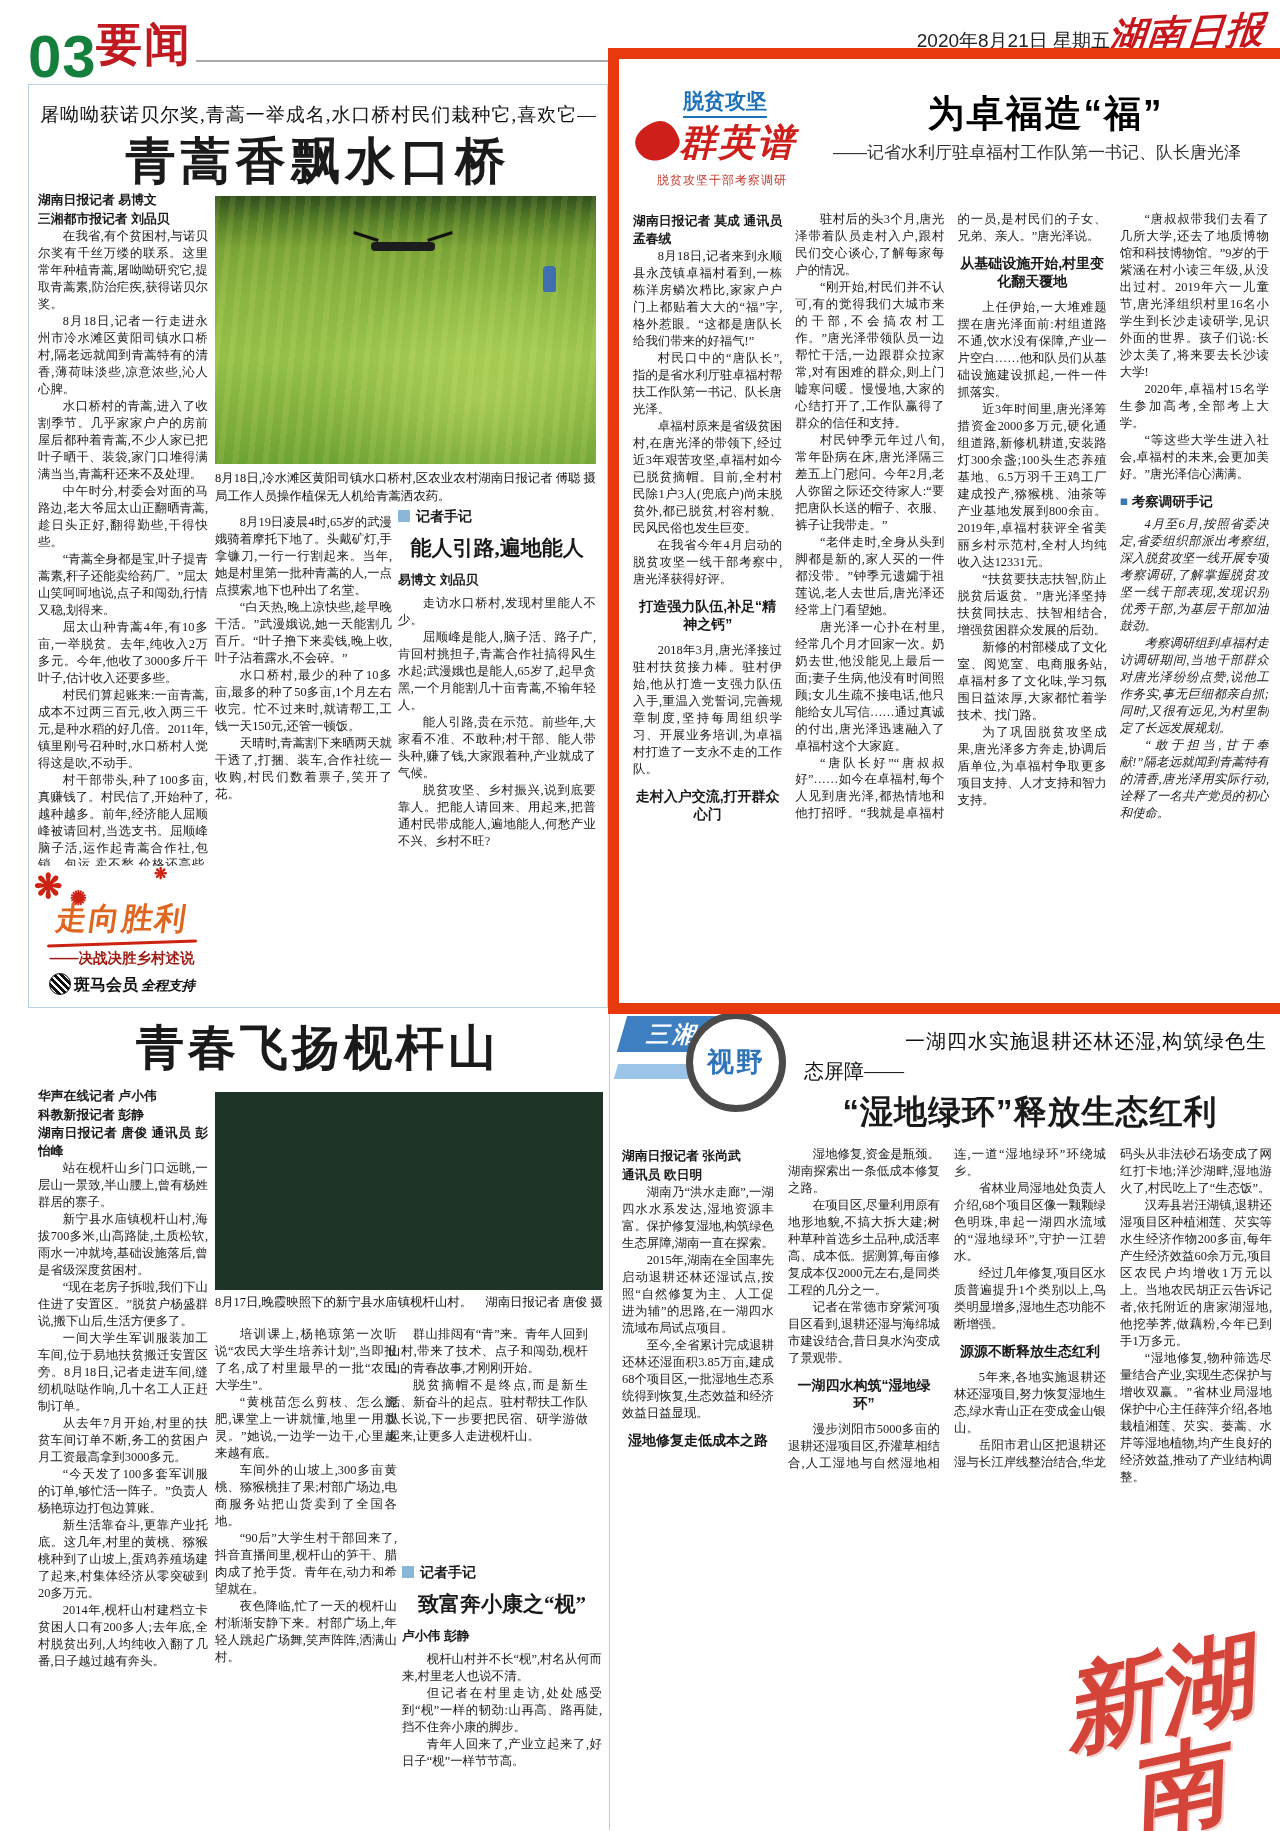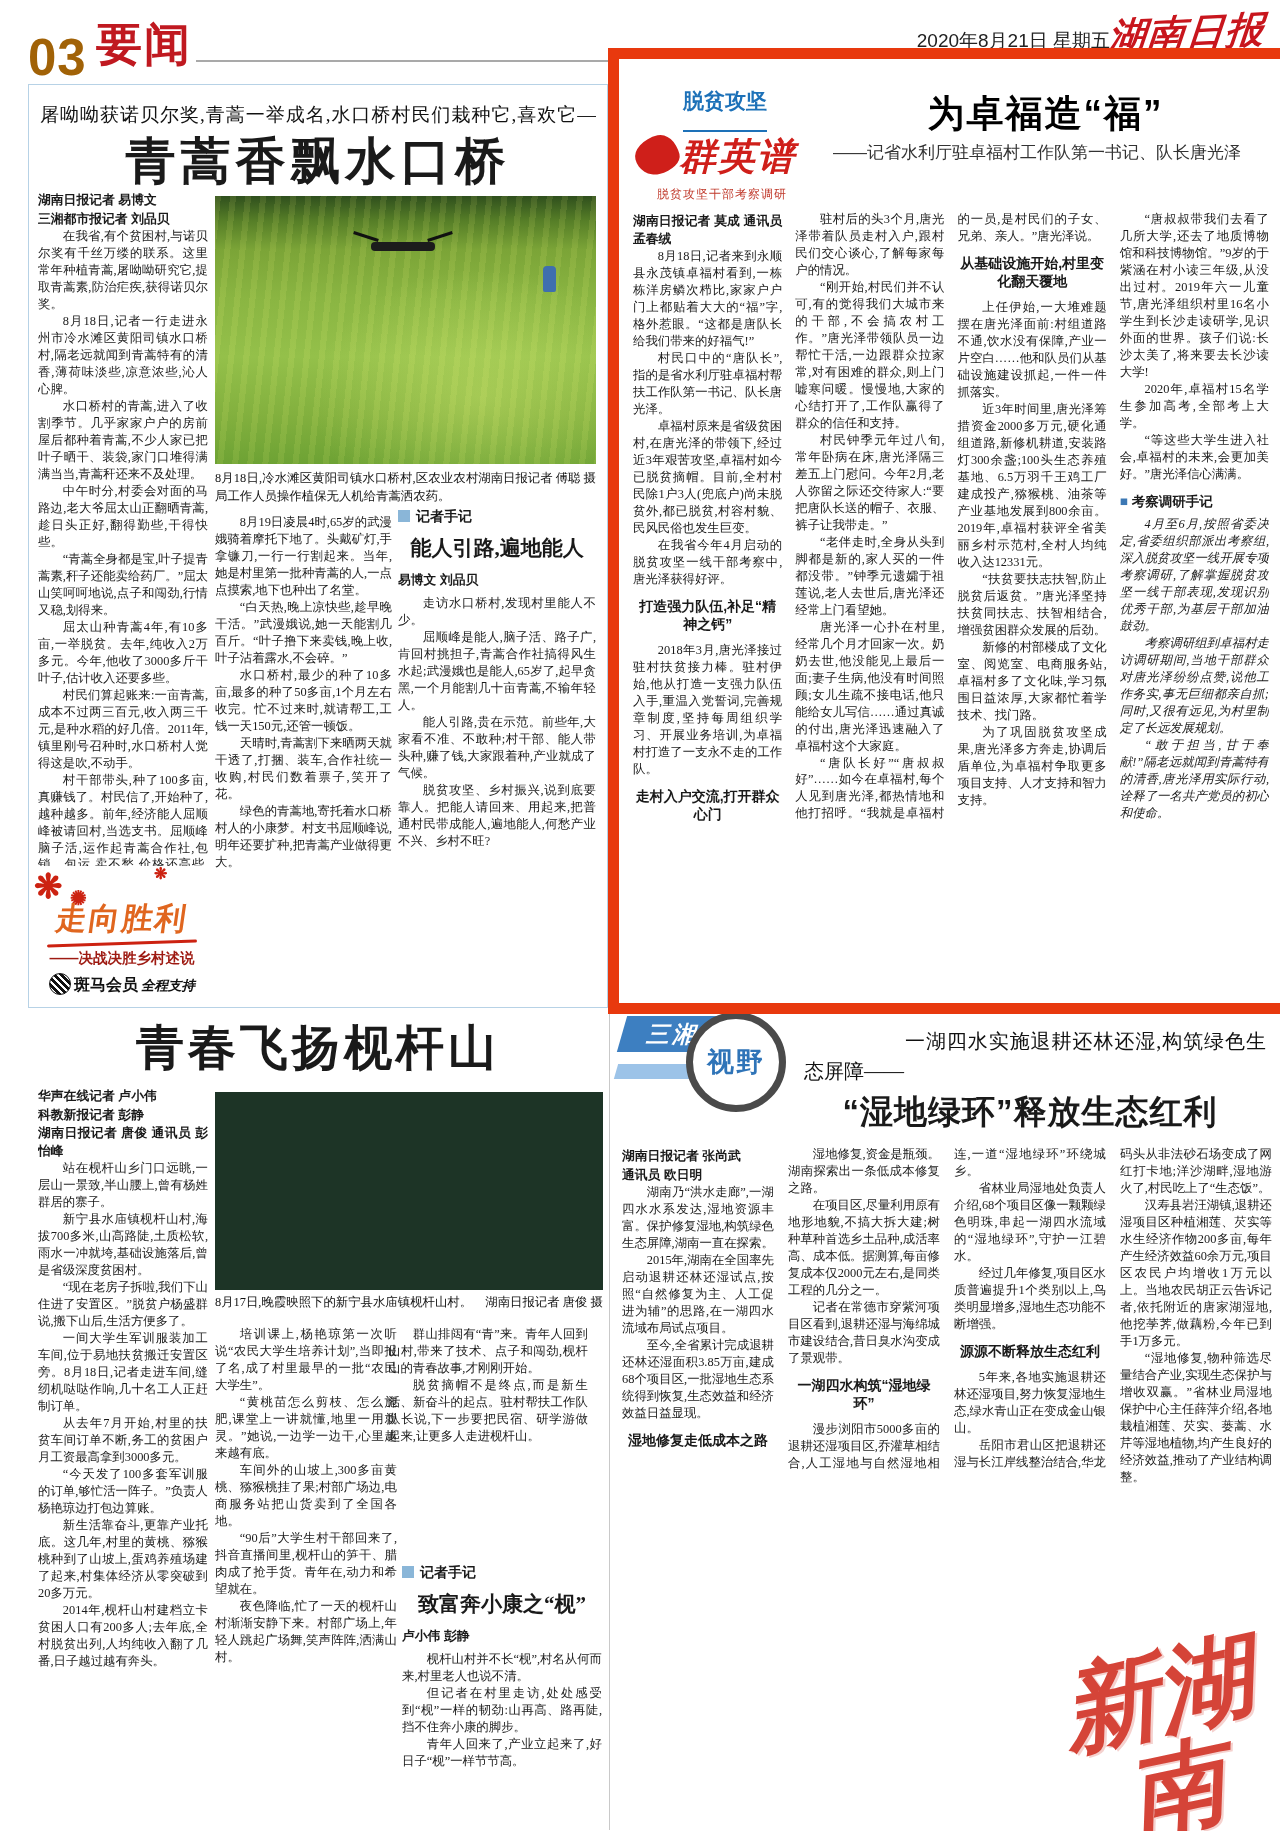--- a/index.html
+++ b/index.html
@@ -1,21 +1,21 @@
 <!DOCTYPE html>
 <html><head>
 <meta charset="utf-8">
 <style>
   html,body{margin:0;padding:0;background:#e8e8e8;}
   .page{position:relative;width:1280px;height:1831px;margin:0 auto;background:#ffffff;overflow:hidden;
         font-family:"Liberation Serif","DejaVu Serif",serif;color:#1a1a1a;}
   .abs{position:absolute;}
 
   
-  .page-num{left:28px;top:28px;font-family:"Liberation Sans",sans-serif;font-size:51px;font-weight:700;color:#a16207;letter-spacing:1px;}
+  .page-num{left:28px;top:22px;font-family:"Liberation Sans",sans-serif;font-size:60px;font-weight:700;color:#15803d;letter-spacing:1px;}
   .section-name{left:96px;top:14px;font-family:"Liberation Sans",sans-serif;font-size:46px;font-weight:800;color:#c01920;letter-spacing:2px;}
   .head-rule{left:196px;top:60px;width:1076px;height:2px;background:#a9a9a9;}
   .date-line{left:820px;top:28px;width:290px;text-align:right;font-size:19px;color:#222;font-family:"Liberation Sans",sans-serif;}
   .editors-line{left:830px;top:48px;width:280px;text-align:right;font-size:12px;color:#555;font-family:"Liberation Sans",sans-serif;}
   .masthead{left:1108px;top:8px;font-size:38px;font-weight:900;color:#c8161d;font-style:italic;transform:skewX(-8deg) rotate(-3deg);letter-spacing:1px;white-space:nowrap;}
 
   
   .a1-frame{left:28px;top:84px;width:578px;height:922px;border:1px solid #b7d2e6;}
   .a1-kicker{left:40px;top:102px;width:556px;text-align:center;font-size:19px;color:#111;letter-spacing:1px;white-space:nowrap;overflow:hidden;}
   .a1-headline{left:40px;top:128px;width:556px;text-align:center;font-size:50px;font-weight:900;letter-spacing:5px;font-family:"Liberation Serif",serif;}
@@ -66,21 +66,21 @@
   .promo-sub{font-size:14.5px;font-weight:800;color:#9e1a12;font-family:"Liberation Sans",sans-serif;}
   .promo-sponsor{margin-top:5px;font-family:"Liberation Sans",sans-serif;font-weight:900;font-size:16px;color:#111;}
   .zebra{display:inline-block;width:20px;height:20px;border-radius:50%;border:1px solid #111;vertical-align:-5px;margin-right:3px;
          background:repeating-linear-gradient(45deg,#111 0 3px,#fff 3px 5px);}
   .promo-sp2{font-style:italic;font-size:13.5px;margin-left:3px;}
 
   
   .zf-box{left:608px;top:48px;width:664px;height:944px;border:11px solid #e8390e;background:#fff;z-index:6;}
   .zf-head{position:absolute;left:14px;top:24px;right:14px;height:126px;}
   .badge{position:absolute;left:6px;top:4px;width:190px;}
-  .badge-top{display:inline-block;margin-left:44px;font-family:"Liberation Sans",sans-serif;font-size:21px;font-weight:800;color:#1d71b8;border-bottom:2px solid #1d71b8;padding-bottom:15px;}
+  .badge-top{display:inline-block;margin-left:44px;font-family:"Liberation Sans",sans-serif;font-size:21px;font-weight:800;color:#1d71b8;border-bottom:2px solid #1d71b8;padding-bottom:1px;}
   .badge-main{position:relative;margin-left:40px;font-size:37px;font-weight:900;color:#cf1f1a;font-style:italic;font-family:"Liberation Serif",serif;letter-spacing:2px;}
   .badge-flag{position:absolute;left:-44px;top:4px;width:44px;height:38px;background:#cf1f1a;border-radius:62% 38% 55% 45%/48% 62% 38% 52%;transform:rotate(-14deg);}
   .badge-sub{margin-left:18px;margin-top:4px;font-size:12px;color:#c0392b;font-family:"Liberation Sans",sans-serif;letter-spacing:1px;}
   .zf-hl{position:absolute;left:205px;top:6px;right:16px;text-align:center;font-family:"Liberation Sans",sans-serif;font-size:37px;font-weight:900;letter-spacing:2px;color:#000000;}
   .zf-sub{position:absolute;left:200px;top:58px;right:7px;font-family:"Liberation Sans",sans-serif;font-size:17px;color:#333;line-height:1.45;text-align:left;}
   .zf-cols{position:absolute;left:14px;top:152px;right:14px;height:756px;column-count:4;column-gap:13px;}
 
   
   .a3-headline{left:30px;top:1016px;width:576px;text-align:center;font-size:48px;font-weight:900;letter-spacing:4px;font-family:"Liberation Serif",serif;}
   .photo2{left:215px;top:1092px;width:388px;height:198px;overflow:hidden;
@@ -148,21 +148,20 @@
       <p class="para">“青蒿全身都是宝,叶子提青蒿素,秆子还能卖给药厂。”屈太山笑呵呵地说,点子和闯劲,行情又稳,划得来。</p>
       <p class="para">屈太山种青蒿4年,有10多亩,一举脱贫。去年,纯收入2万多元。今年,他收了3000多斤干叶子,估计收入还要多些。</p>
       <p class="para">村民们算起账来:一亩青蒿,成本不过两三百元,收入两三千元,是种水稻的好几倍。2011年,镇里刚号召种时,水口桥村人觉得这是吹,不动手。</p>
       <p class="para">村干部带头,种了100多亩,真赚钱了。村民信了,开始种了,越种越多。前年,经济能人屈顺峰被请回村,当选支书。屈顺峰脑子活,运作起青蒿合作社,包销、包运,卖不愁,价格还高些,年底还有分红,村民们喜欢。种的人一下子多起来,由1200多亩,扩展到2000多亩。</p>
     </div>
   <div class="abs colblock a1-col2">
       <p class="para">8月19日凌晨4时,65岁的武漫娥骑着摩托下地了。头戴矿灯,手拿镰刀,一行一行割起来。当年,她是村里第一批种青蒿的人,一点点摸索,地下也种出了名堂。</p>
       <p class="para">“白天热,晚上凉快些,趁早晚干活。”武漫娥说,她一天能割几百斤。“叶子撸下来卖钱,晚上收,叶子沾着露水,不会碎。”</p>
       <p class="para">水口桥村,最少的种了10多亩,最多的种了50多亩,1个月左右收完。忙不过来时,就请帮工,工钱一天150元,还管一顿饭。</p>
       <p class="para">天晴时,青蒿割下来晒两天就干透了,打捆、装车,合作社统一收购,村民们数着票子,笑开了花。</p>
-      <p class="para">绿色的青蒿地,寄托着水口桥村人的小康梦。村支书屈顺峰说,明年还要扩种,把青蒿产业做得更大。</p>
     </div>
 
   <div class="abs notes notes1">
     <div class="nlabel"><span class="sq"></span><span>记者手记</span></div>
     <div class="ntitle">能人引路,遍地能人</div>
     <div class="nby">易博文 刘品贝</div>
     <div class="colblock" style="height:400px;">
         <p class="para">走访水口桥村,发现村里能人不少。</p>
         <p class="para">屈顺峰是能人,脑子活、路子广,肯回村挑担子,青蒿合作社搞得风生水起;武漫娥也是能人,65岁了,起早贪黑,一个月能割几十亩青蒿,不输年轻人。</p>
         <p class="para">能人引路,贵在示范。前些年,大家看不准、不敢种;村干部、能人带头种,赚了钱,大家跟着种,产业就成了气候。</p>

